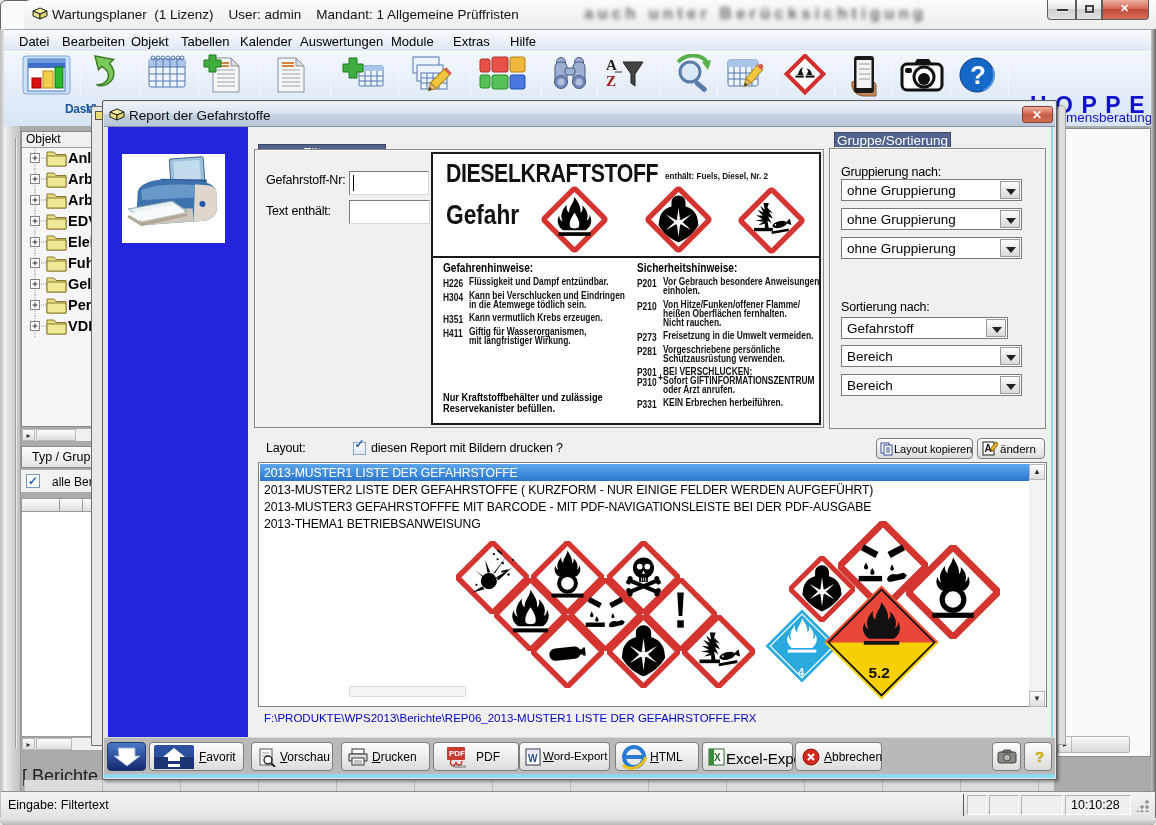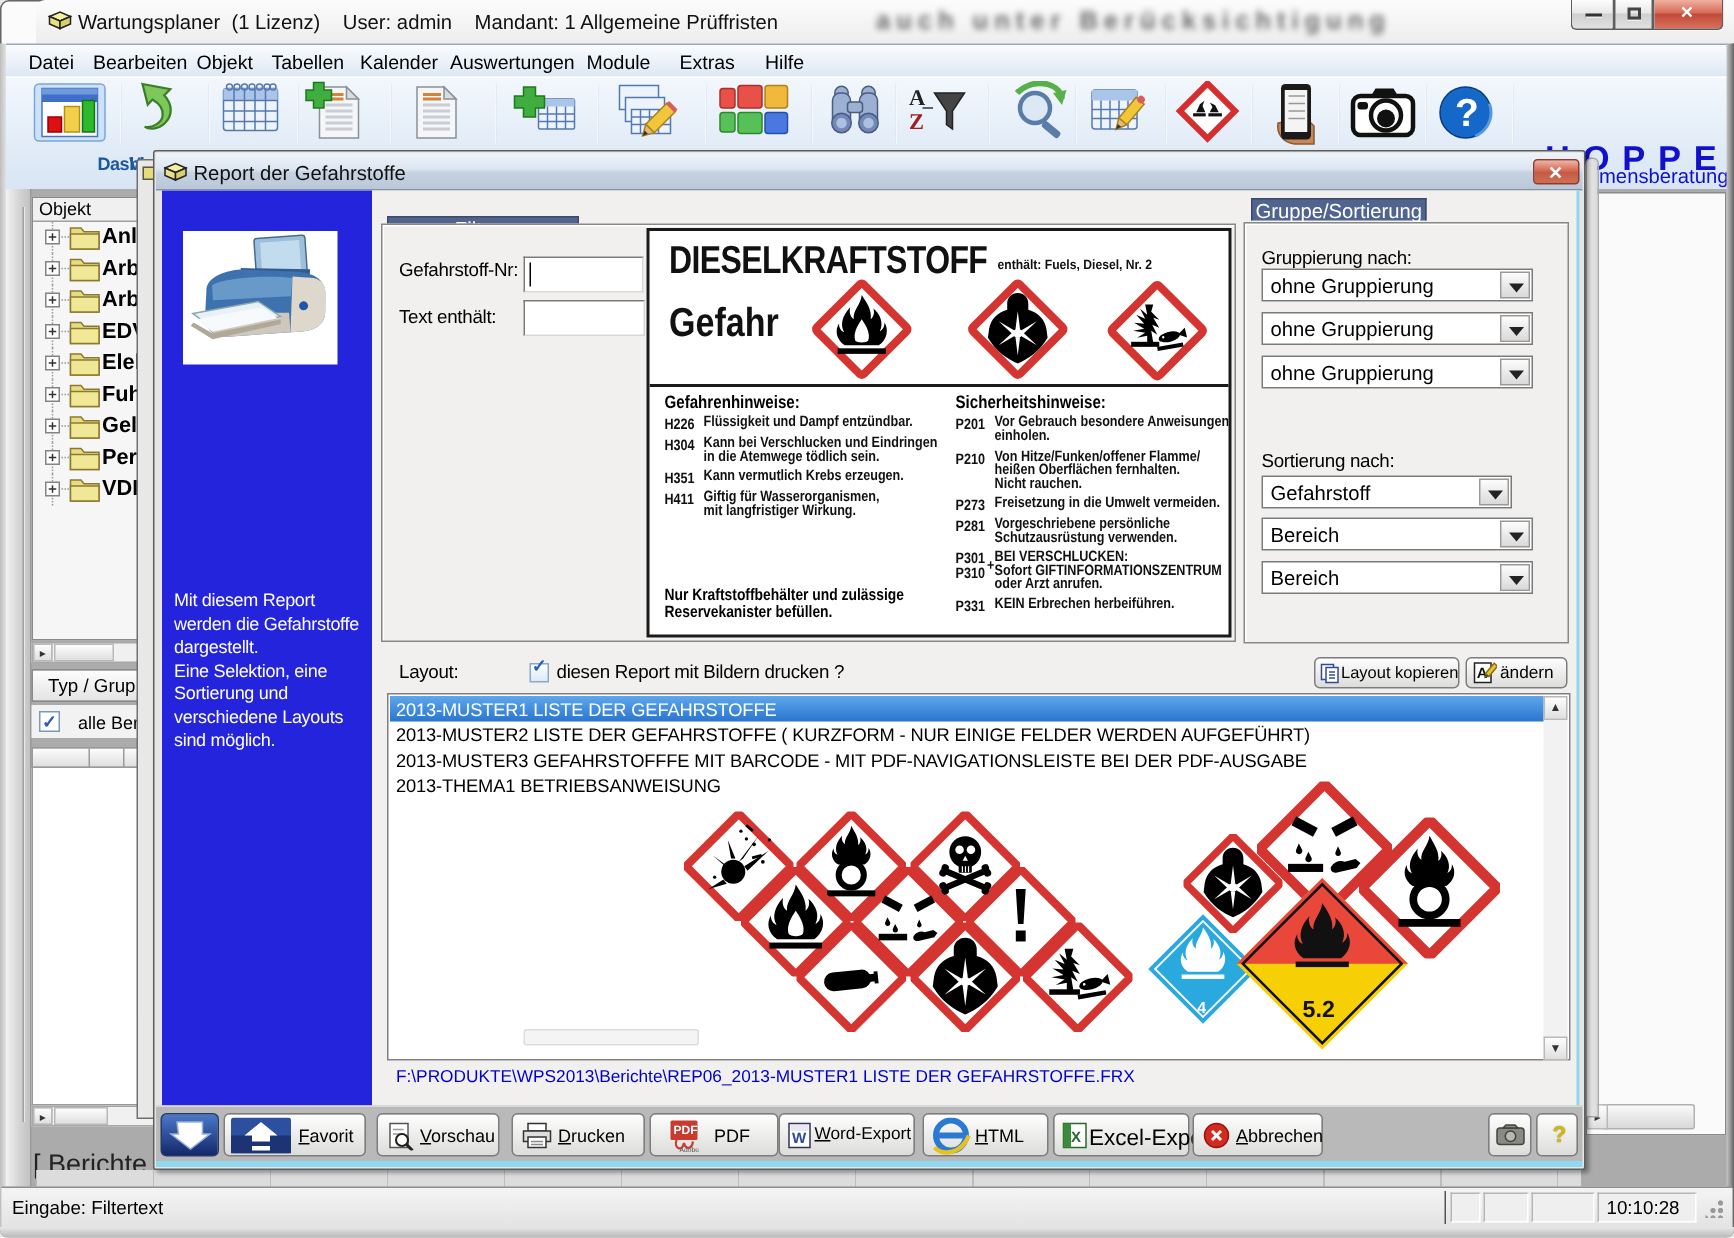--- a/index.html
+++ b/index.html
@@ -582,21 +582,20 @@
           <path d="M16 38 C16 30 26 25 40 25 L78 29 C90 31 96 37 95 45 L94 58 C93 65 87 69 78 69 L28 69 C18 69 13 62 14 54 Z" fill="#3e72ae"></path>
           <path d="M20 34 C30 29 60 30 74 33 L72 45 L20 44 Z" fill="#6899c8"></path>
           <path d="M74 32 L88 34 C94 36 96 40 95 46 L94 58 C93 65 87 69 78 69 L70 69 Z" fill="#ded8cc"></path>
           <path d="M14 52 L70 56 L70 69 L28 69 C18 69 13 61 14 52 Z" fill="#cec8bc"></path>
           <circle cx="80" cy="52" r="3" fill="#2255aa"></circle>
           <path d="M6 52 L50 47 L64 58 L20 64 Z" fill="#e8f2f6" stroke="#8aa"></path>
           <path d="M8 56 L52 51 L62 59 L18 65 Z" fill="#f6fafc"></path>
           <path d="M6 58 L18 66 L64 60 L64 63 L18 70 L4 60 Z" fill="#b0a898"></path>
         </g>
       </svg></div>
-        <div id="bluetext">Mit diesem Report werden die Gefahrstoffe dargestellt.<br>Eine Selektion, eine Sortierung und verschiedene Layouts sind möglich.</div>
       </div>
 
       <div class="tabhdr" style="left:150px; top:17px; width:128px;">Filtern</div>
       <div class="grpbox" style="left:146px; top:22px; width:570px; height:279px;"></div>
       <div class="dlabel" style="left:158px; top:46px;">Gefahrstoff-Nr:</div>
       <div class="dinput" style="left:241px; top:44px; width:80px; height:24px;">
           <span style="position:absolute;left:3px;top:3px;width:1px;height:16px;background:#000;"></span>
         </div>
       <div class="dlabel" style="left:158px; top:77px;">Text enthält:</div>
       <div class="dinput" style="left:241px; top:73px; width:81px; height:24px;"></div>

